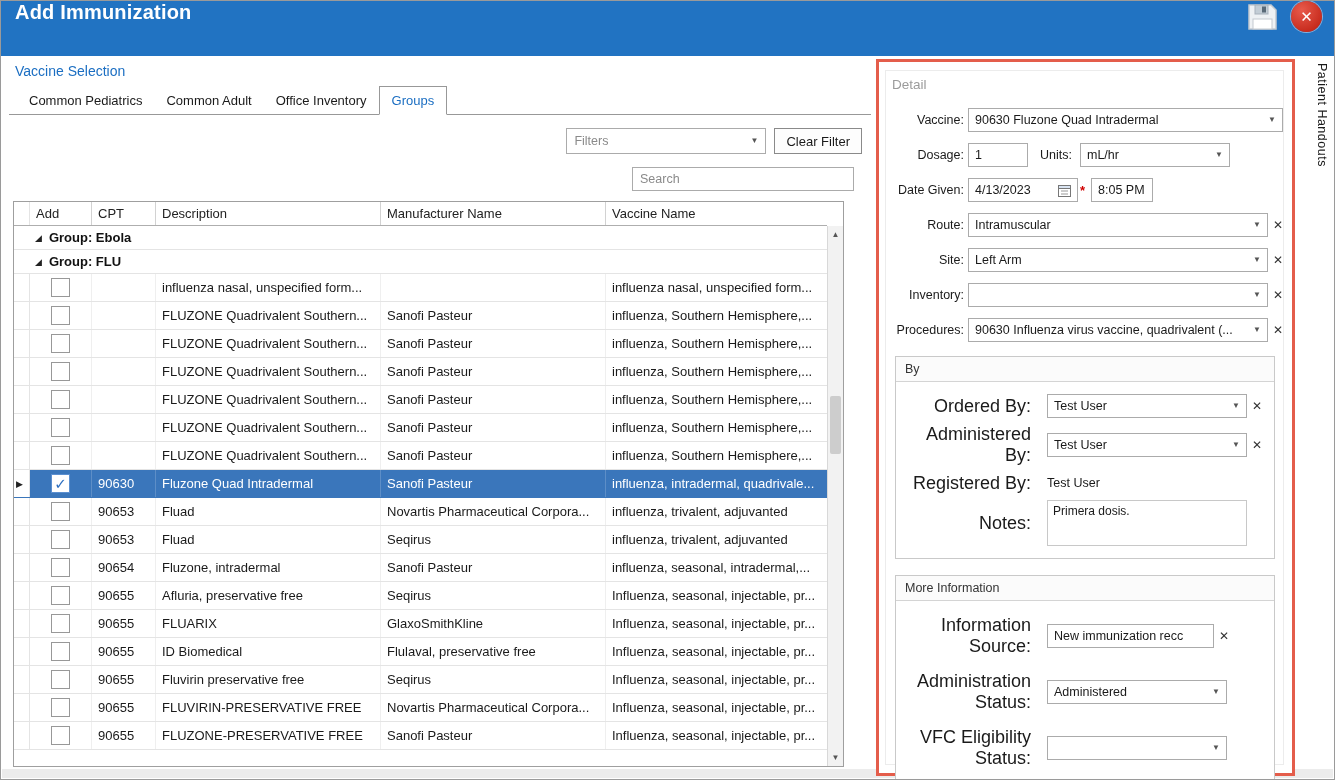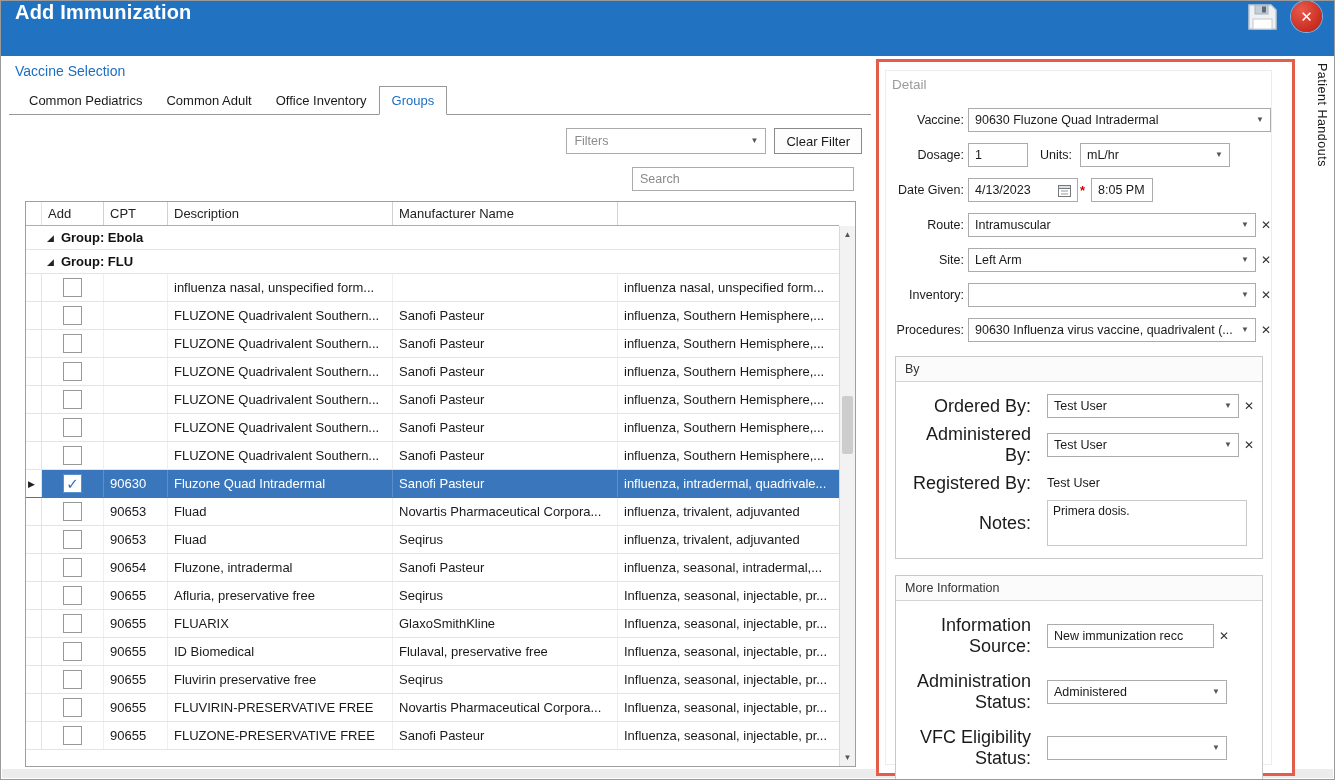--- a/index.html
+++ b/index.html
@@ -23,21 +23,21 @@
   .toolbar{display:flex;justify-content:flex-end;align-items:center;gap:8px;margin-top:13px;padding-right:9px;}
   .filters-combo{width:200px;height:26px;border:1px solid #ababab;background:#fff;display:flex;align-items:center;padding:0 7px;}
   .filters-combo .placeholder{color:#8a8a8a;font-size:12.5px;flex:1;}
   .arrow{color:#555;font-size:8px;line-height:1;}
   .clear-filter-btn{height:26px;border:1px solid #8a8a8a;background:#fdfdfd;font-size:13px;padding:0 11px;font-family:inherit;color:#1a1a1a;}
   .search-row{display:flex;justify-content:flex-end;margin-top:13px;padding-right:17px;}
   .search-input{width:222px;height:24px;border:1px solid #ababab;font-size:12.5px;padding:0 7px;font-family:inherit;color:#333;}
   .search-input::placeholder{color:#8a8a8a;}
 
   
-  .grid{position:relative;margin:10px 0 0 16px;width:831px;height:566px;border:1px solid #9f9f9f;overflow:hidden;background:#fff;}
+  .grid{position:relative;margin:10px 0 0 4px;width:831px;height:566px;border:1px solid #9f9f9f;overflow:hidden;background:#fff;}
   .grid-header{display:flex;height:24px;border-bottom:1px solid #aeaeae;margin-right:16px;}
   .hcell{font-size:13px;color:#222;padding:4px 0 0 6px;border-right:1px solid #d2d2d2;overflow:hidden;white-space:nowrap;}
   .grid-body{position:relative;}
   .grid-row{display:flex;border-bottom:1px solid #e4e4e4;margin-right:16px;background:#fff;}
   .group-row{height:24px;align-items:center;padding-left:21px;gap:7px;}
   .tri{font-size:9px;color:#222;}
   .group-label{font-weight:bold;font-size:13px;color:#111;}
   .data-row{height:28px;align-items:flex-start;}
   .cell{font-size:13px;color:#1a1a1a;padding-left:6px;overflow:hidden;white-space:nowrap;align-self:stretch;display:flex;align-items:center;border-right:1px solid #efefef;}
   .w-ind{width:16px;padding-left:2px;font-size:9px;color:#222;border-right:1px solid #e4e4e4;}
@@ -51,21 +51,21 @@
   .data-row.selected{background:#3a76bb;border-bottom-color:#3a76bb;}
   .data-row.selected .cell{color:#fff;border-right-color:rgba(255,255,255,.18);}
   .data-row.selected .w-ind{background:#fff;color:#222;border-right-color:#e4e4e4;}
   .vscroll{position:absolute;top:24px;right:0;bottom:0;width:16px;background:#f2f2f2;border-left:1px solid #d8d8d8;}
   .scroll-arrow{position:absolute;left:0;right:0;text-align:center;font-size:8px;color:#555;}
   .scroll-arrow.up{top:4px;}
   .scroll-arrow.down{bottom:4px;}
   .scroll-thumb{position:absolute;left:2px;right:2px;top:170px;height:58px;background:#cdcdcd;border-radius:2px;}
 
   
-  .detail-panel{position:absolute;left:875px;top:58px;width:419px;height:717px;border:3px solid #e45d4b;background:#fff;padding:8px 20px 8px 6px;}
+  .detail-panel{position:absolute;left:875px;top:58px;width:419px;height:717px;border:3px solid #e45d4b;background:#fff;padding:8px 8px 8px 6px;}
   .detail-box{border:1px solid #ececec;height:100%;padding:6px 0 0 0;}
   .detail-header{color:#9b9b9b;font-size:13.5px;margin:0 0 16px 6px;}
   .frow{display:flex;align-items:center;margin-bottom:11px;padding-left:0;}
   .flabel{width:78px;text-align:right;font-size:12.5px;color:#1a1a1a;margin-right:4px;flex-shrink:0;}
   .combo{height:24px;border:1px solid #ababab;background:#fff;display:flex;align-items:center;padding:0 6px;font-size:12.5px;color:#1a1a1a;}
   .combo .val{flex:1;overflow:hidden;white-space:nowrap;}
   .text-box{height:24px;border:1px solid #ababab;background:#fff;display:flex;align-items:center;padding:0 6px;font-size:12.5px;color:#1a1a1a;overflow:hidden;white-space:nowrap;}
   .clear-x{margin-left:5px;font-size:12px;color:#333;line-height:1;cursor:default;}
   .req{color:#d00000;font-weight:bold;margin:0 6px 0 2px;font-size:13px;}
   .ulabel{width:40px;text-align:center;font-size:12.5px;color:#1a1a1a;margin:0 4px 0 8px;}
@@ -133,20 +133,21 @@
       <input class="search-input" type="text" placeholder="Search" style="">
     </div>
 
     <div class="grid">
       <div class="grid-header">
         <div class="hcell w-ind"></div>
         <div class="hcell w-add" style="text-align:left;justify-content:flex-start;padding-left:6px;">Add</div>
         <div class="hcell w-cpt">CPT</div>
         <div class="hcell w-desc">Description</div>
         <div class="hcell w-man">Manufacturer Name</div>
+        <div class="hcell w-vac">Vaccine Name</div>
       </div>
       <div class="grid-body">
           <div class="grid-row group-row">
             <div class="tri">◢</div>
             <div class="group-label">Group: Ebola</div>
           </div>
           <div class="grid-row group-row">
             <div class="tri">◢</div>
             <div class="group-label">Group: FLU</div>
           </div>

